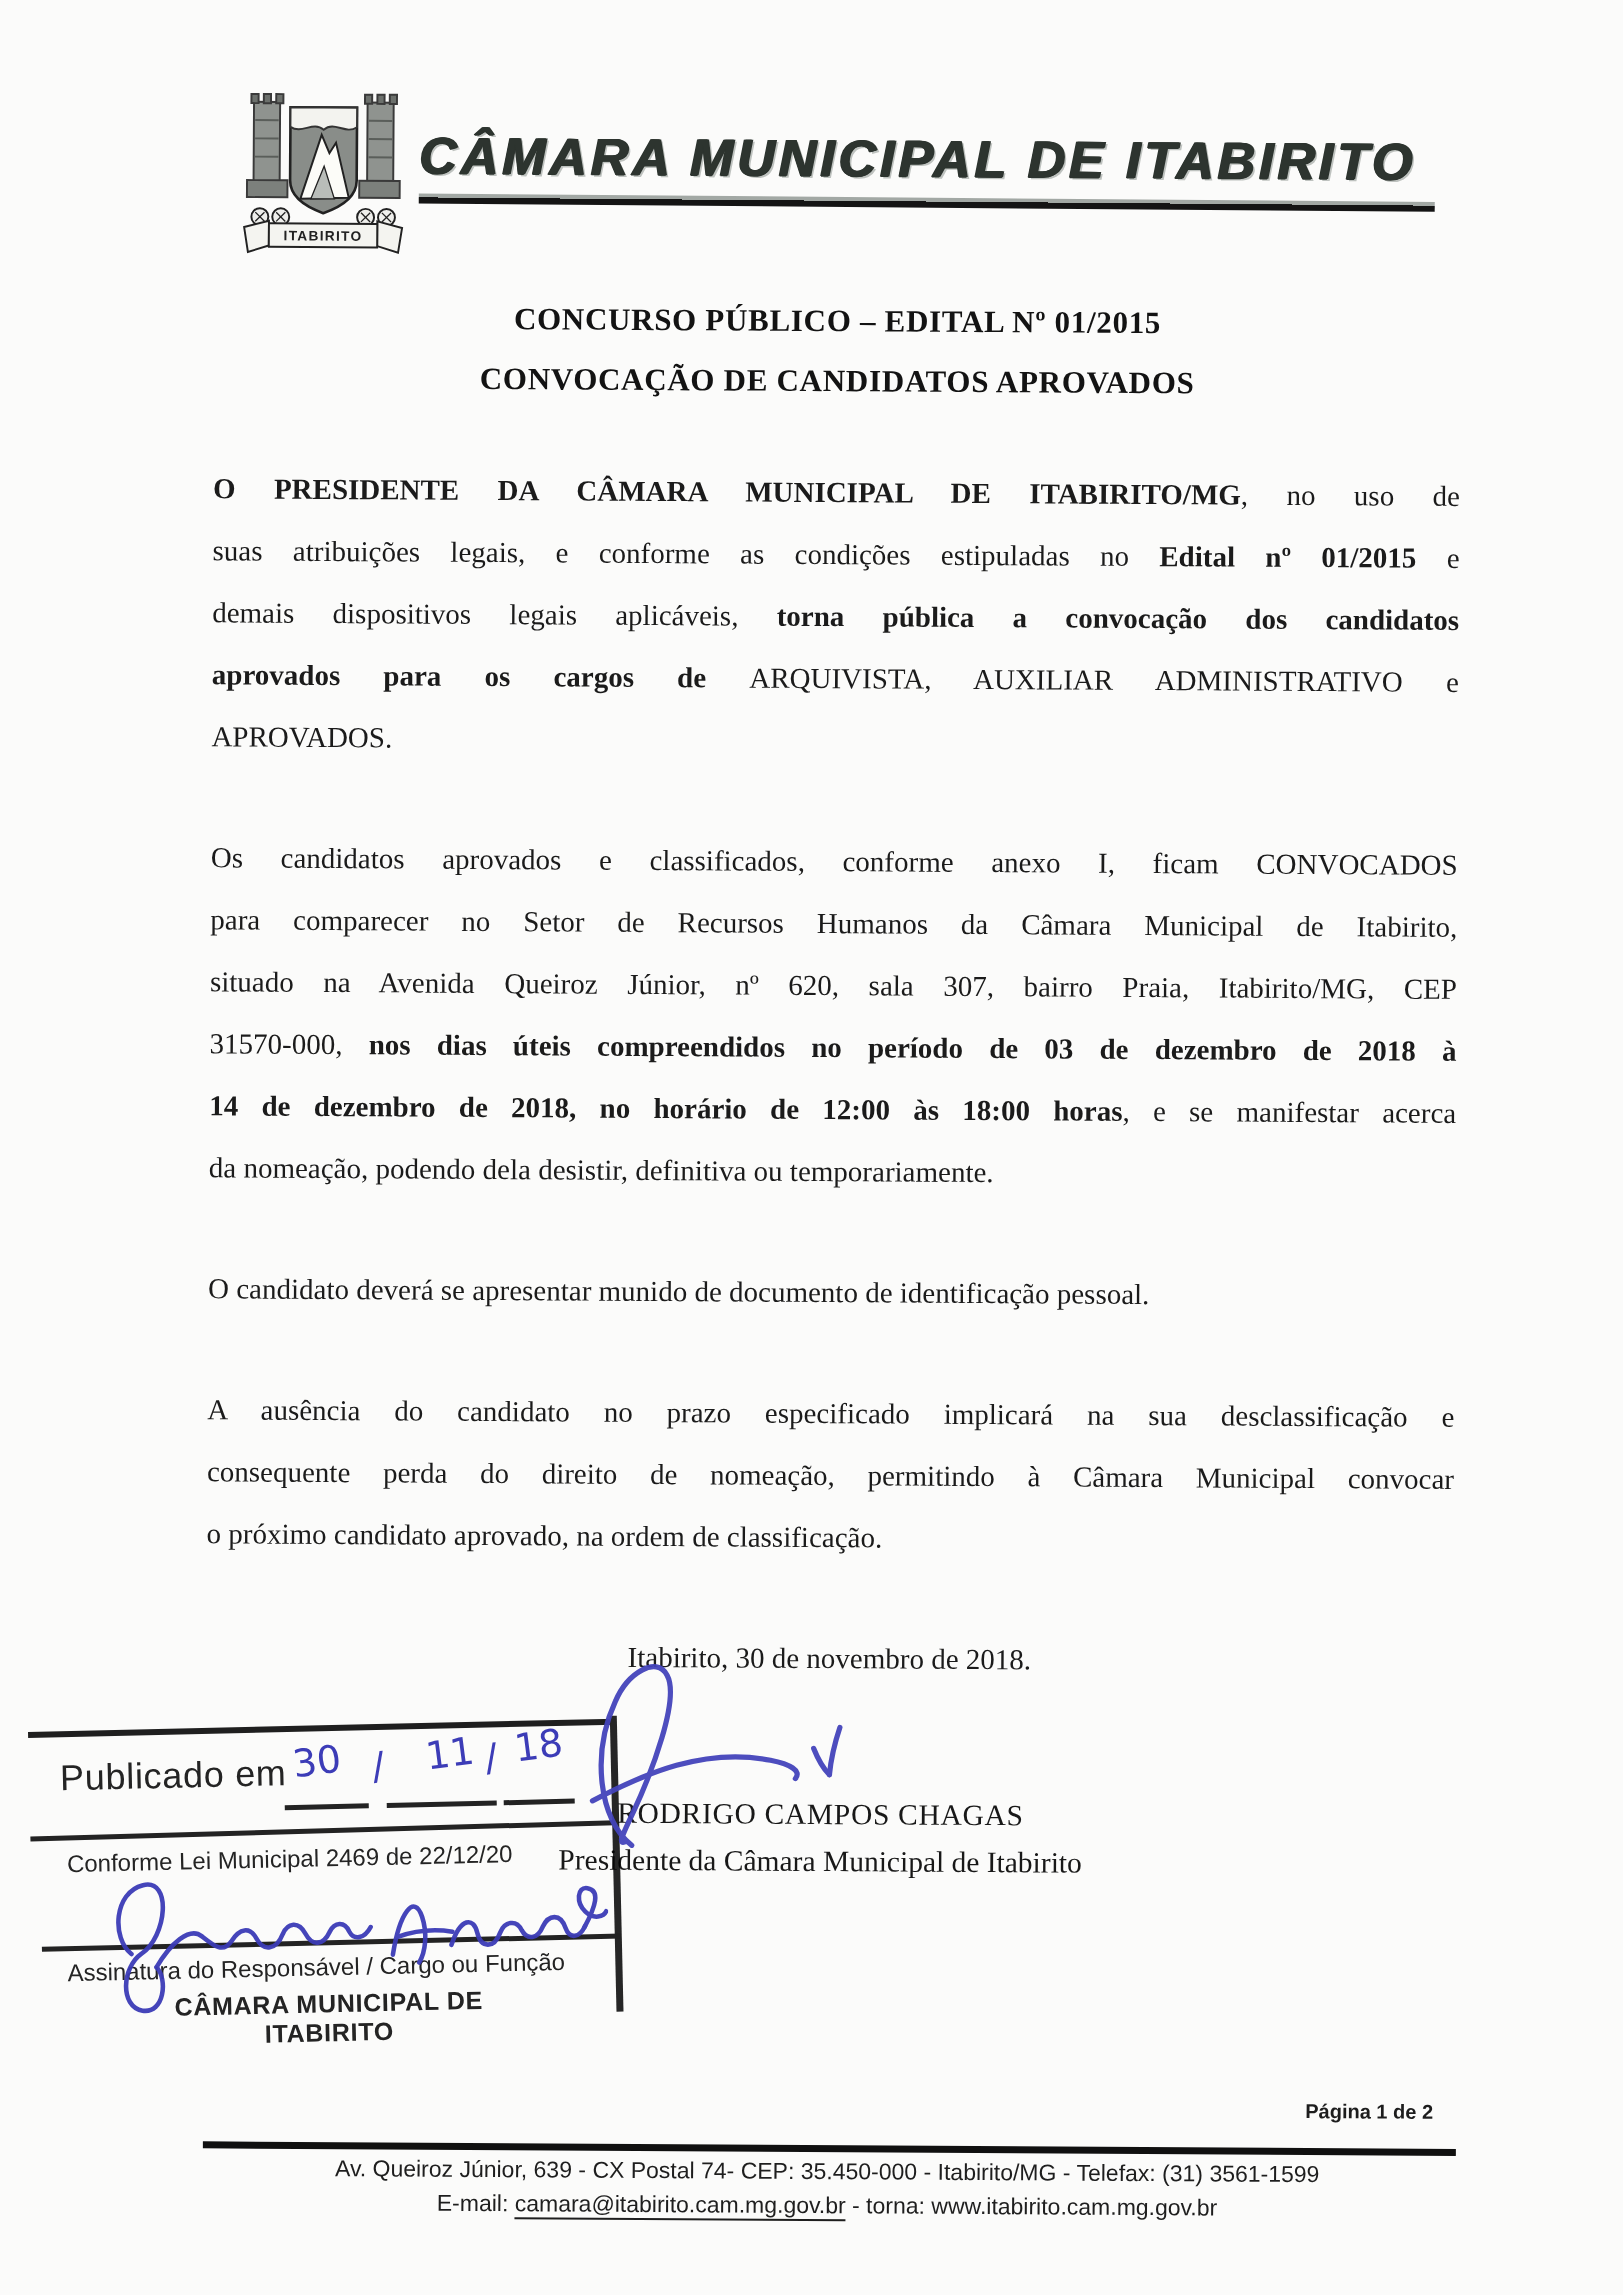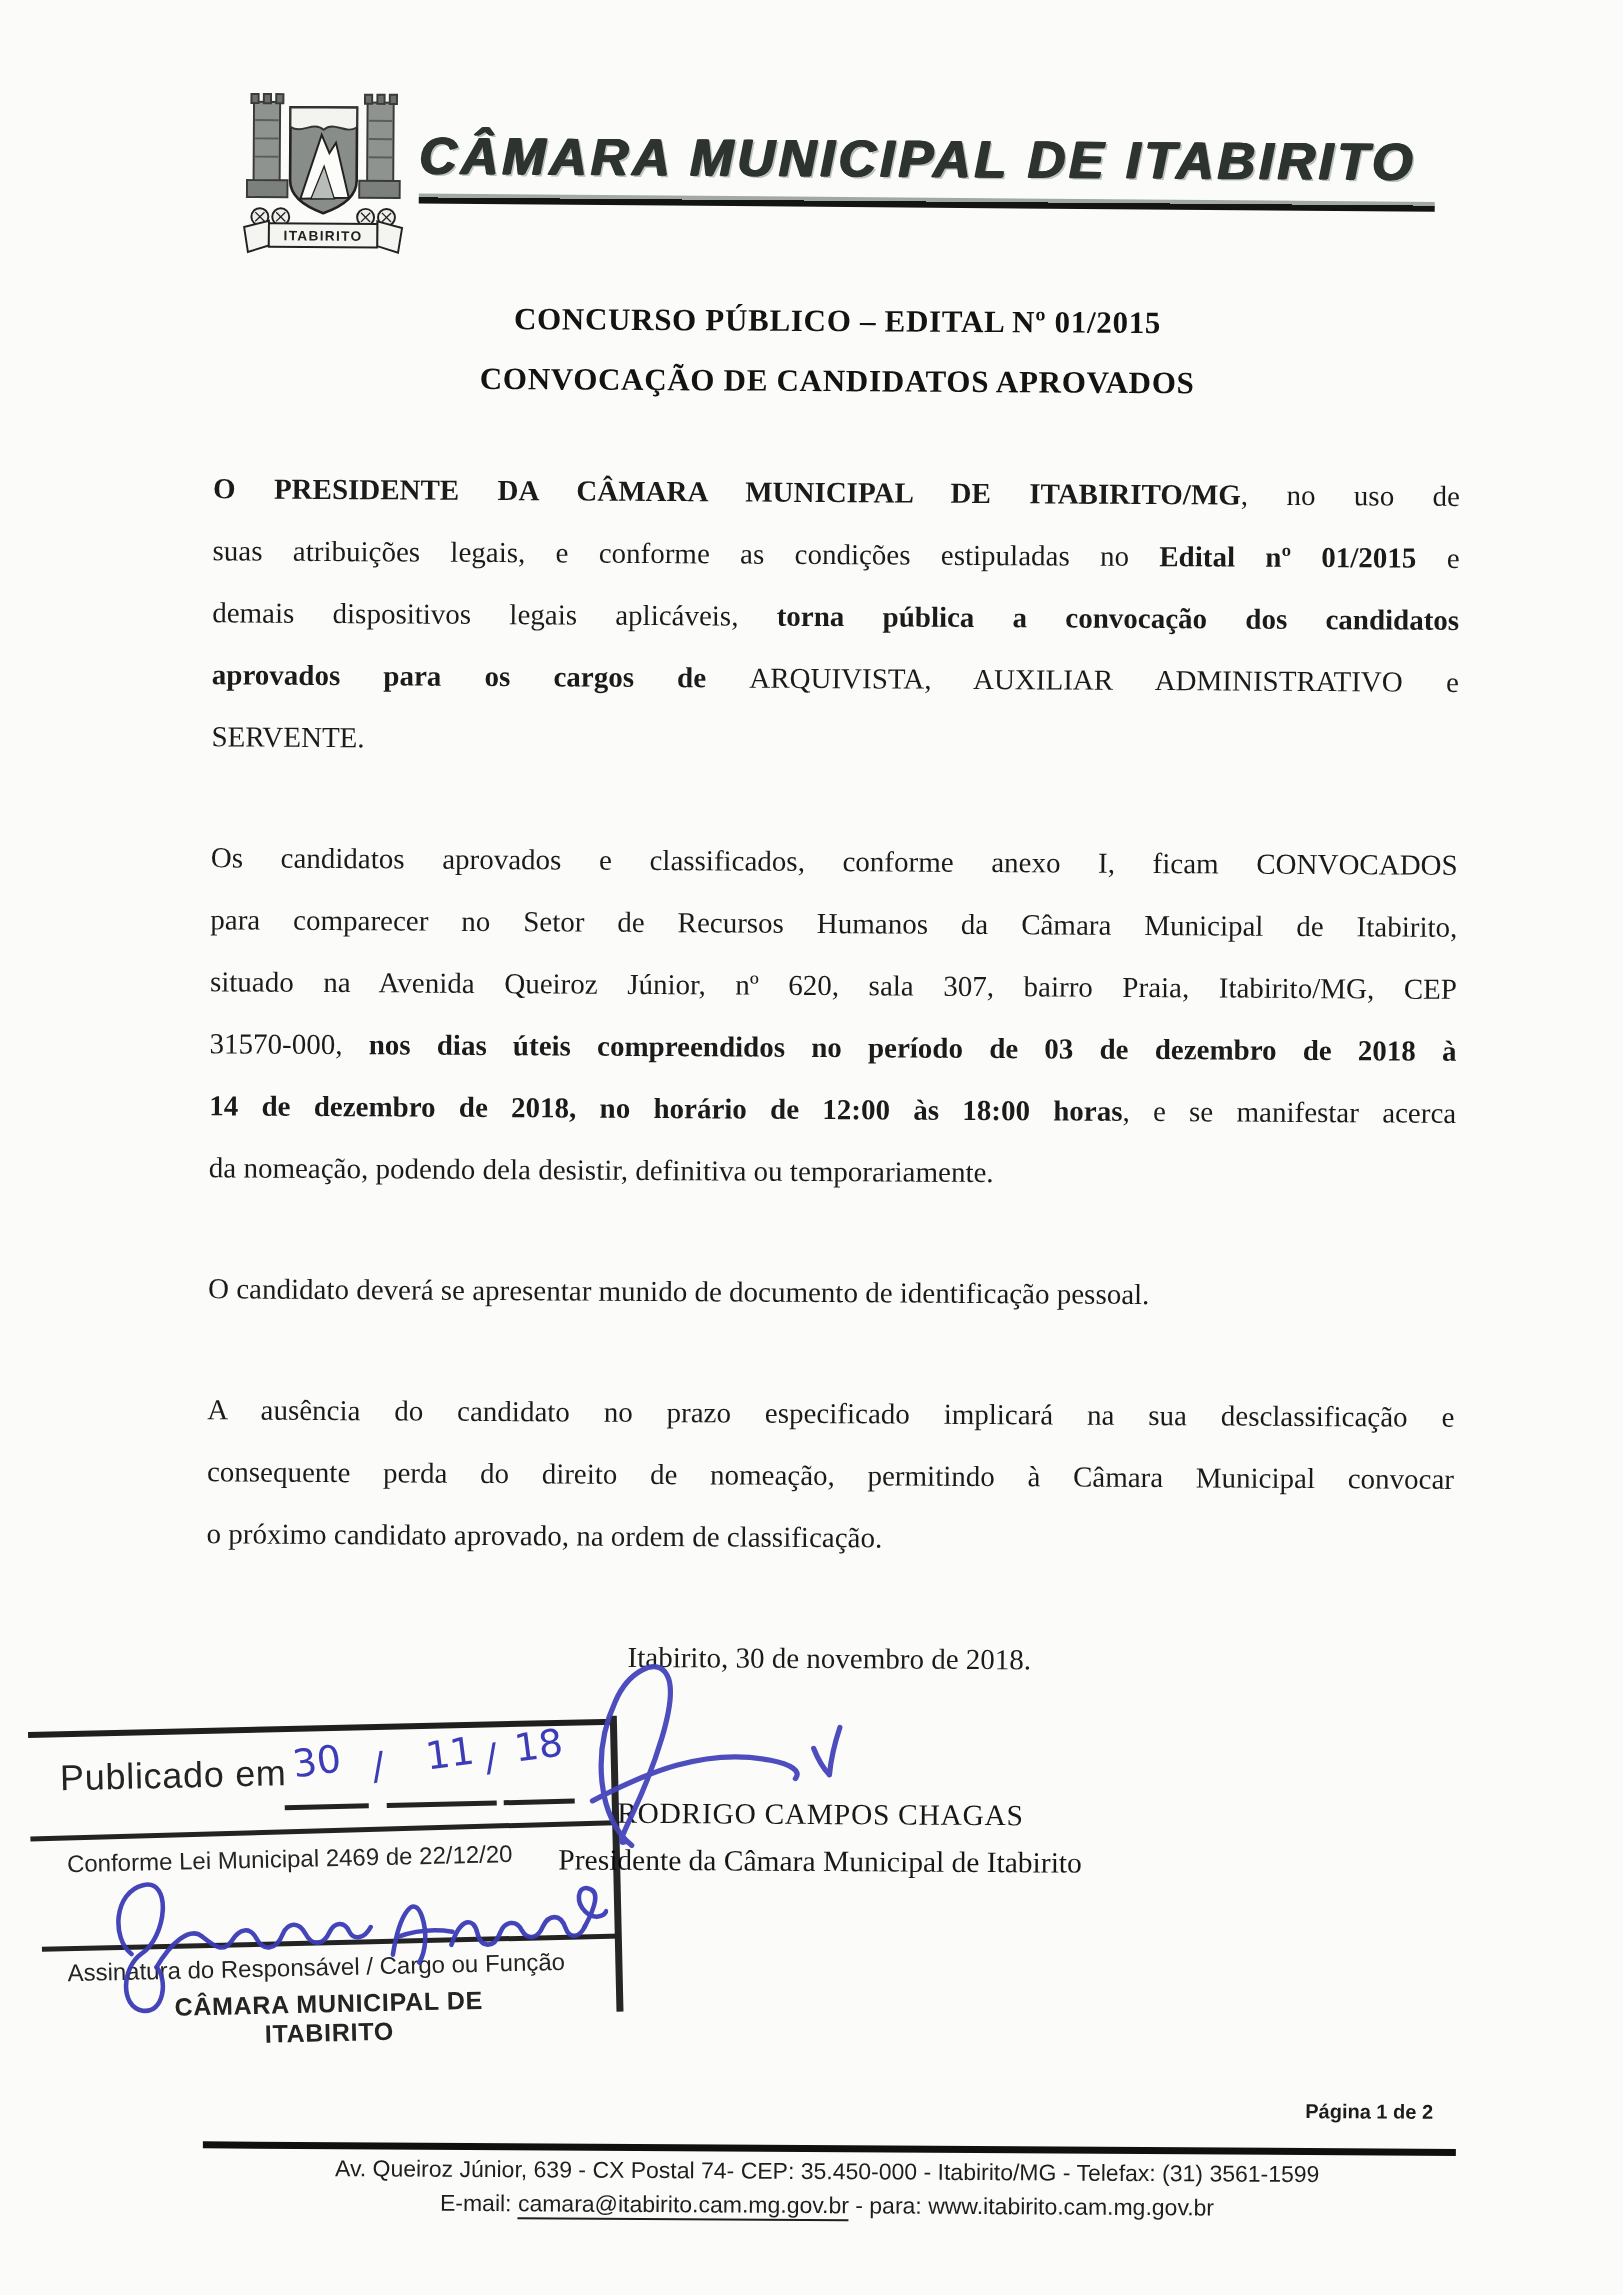--- a/index.html
+++ b/index.html
@@ -130,21 +130,21 @@
       <div>CONCURSO PÚBLICO – EDITAL Nº 01/2015</div>
       <div>CONVOCAÇÃO DE CANDIDATOS APROVADOS</div>
     </div>
 
     <div class="body-block">
       <div class="para">
           <div class="tline"><span class="b">O PRESIDENTE DA CÂMARA MUNICIPAL DE ITABIRITO/MG</span><span>, no uso de</span></div>
           <div class="tline"><span>suas atribuições legais, e conforme as condições estipuladas no </span><span class="b">Edital nº 01/2015</span><span> e</span></div>
           <div class="tline"><span>demais dispositivos legais aplicáveis, </span><span class="b">torna pública a convocação dos candidatos</span></div>
           <div class="tline"><span class="b">aprovados para os cargos de </span><span>ARQUIVISTA, AUXILIAR ADMINISTRATIVO e</span></div>
-          <div class="tline noj"><span>SERVENTE.</span></div>
+          <div class="tline noj"><span>APROVADOS.</span></div>
         </div>
       <div class="para">
           <div class="tline"><span>Os candidatos aprovados e classificados, conforme anexo I, ficam CONVOCADOS</span></div>
           <div class="tline"><span>para comparecer no Setor de Recursos Humanos da Câmara Municipal de Itabirito,</span></div>
           <div class="tline"><span>situado na Avenida Queiroz Júnior, nº 620, sala 307, bairro Praia, Itabirito/MG, CEP</span></div>
           <div class="tline"><span>31570-000, </span><span class="b">nos dias úteis compreendidos no período de 03 de dezembro de 2018 à</span></div>
           <div class="tline"><span class="b">14 de dezembro de 2018, no horário de 12:00 às 18:00 horas</span><span>, e se manifestar acerca</span></div>
           <div class="tline noj"><span>da nomeação, podendo dela desistir, definitiva ou temporariamente.</span></div>
         </div>
       <div class="para">
@@ -161,21 +161,21 @@
     <div class="sig-block">
       <div class="sig-name">RODRIGO CAMPOS CHAGAS</div>
       <div class="sig-role">Presidente da Câmara Municipal de Itabirito</div>
     </div>
 
     <div class="page-number">Página 1 de 2</div>
     <div class="f-rule"></div>
     <div class="f-line f1">Av. Queiroz Júnior, 639 - CX Postal 74-  CEP: 35.450-000 - Itabirito/MG  - Telefax: (31) 3561-1599</div>
     <div class="f-line f2">
       <span>E-mail:</span>
-      <span class="email">camara@itabirito.cam.mg.gov.br</span><span> - para:</span>
+      <span class="email">camara@itabirito.cam.mg.gov.br</span><span> - torna:</span>
       <span>www.itabirito.cam.mg.gov.br</span>
     </div>
   </div>
 
   <div class="stamp">
     <div class="s-topline"></div>
     <div class="s-rightborder"></div>
     <div class="s-publabel">Publicado em</div>
     <div class="s-blank" style="left:255px;width:84px;"></div>
     <div class="s-blank" style="left:357px;width:110px;"></div>

